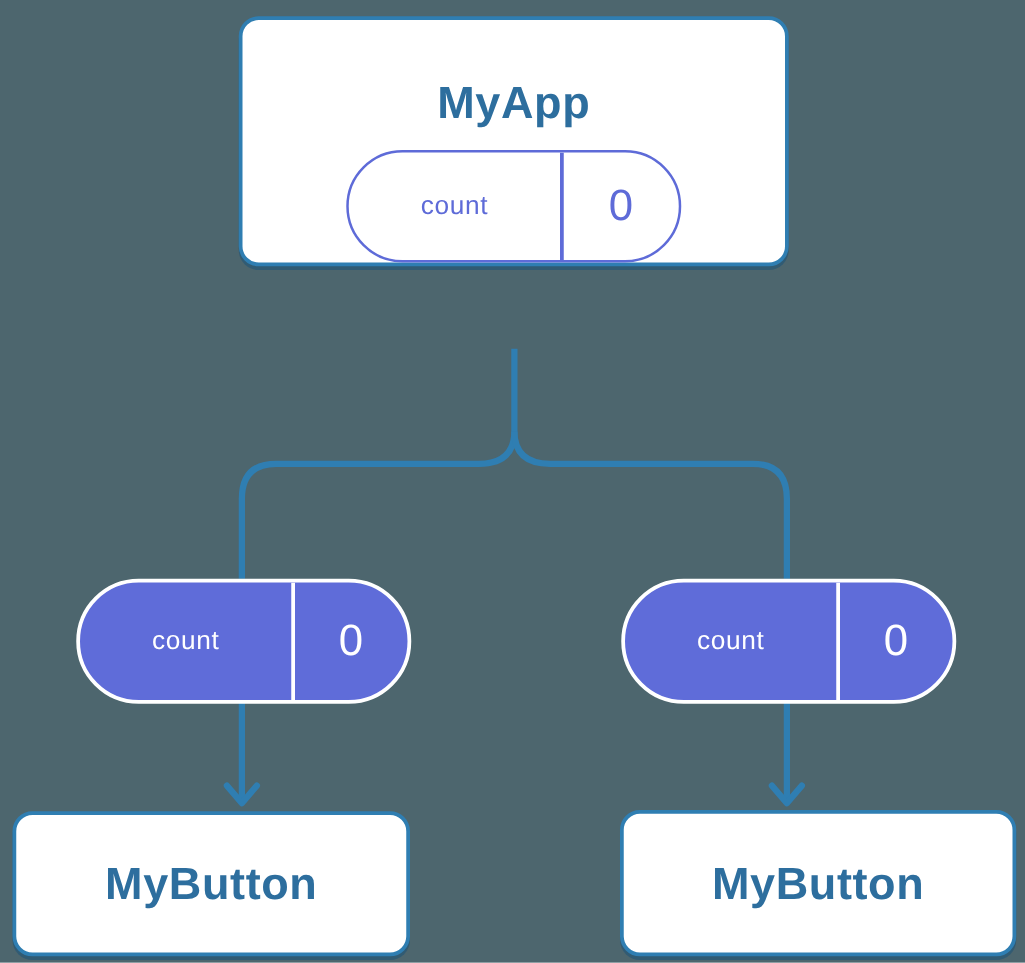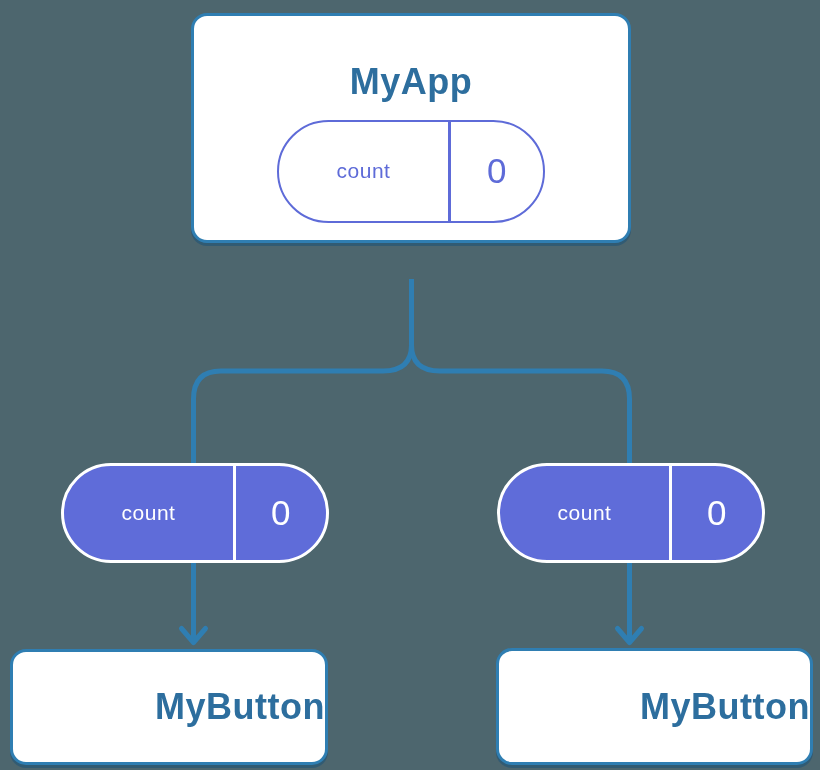--- a/index.html
+++ b/index.html
@@ -24,31 +24,31 @@
   .connector{stroke:var(--connector);stroke-width:5;fill:none;}
   .arrowhead{stroke:var(--connector);stroke-width:5;fill:none;stroke-linecap:round;stroke-linejoin:round;}
 
   .node{
     position:absolute;
     background:var(--node-bg);
     border:3px solid var(--node-border);
     border-radius:16px;
     box-shadow:0 3px 0 rgba(28,82,120,.55);
     box-sizing:border-box;
-    display:flex;align-items:center;justify-content:flex-end;
+    display:flex;align-items:center;justify-content:center;
   }
   .node-title{
     color:var(--node-text);
     font-size:36px;
     font-weight:600;
     letter-spacing:.5px;
     line-height:1.1;
   }
   .root-node{
-    left:191px;top:13px;width:440px;height:230px;
+    left:191px;top:13px;width:440px;height:200px;
     flex-direction:column;justify-content:flex-start;
     padding-top:46px;gap:18px;
   }
   .leaf-left{left:10px;top:649px;width:318px;height:116px;}
   .leaf-right{left:496px;top:648px;width:317px;height:117px;}
 
   .pill{
     display:flex;align-items:stretch;
     border-radius:60px;
     box-sizing:border-box;

